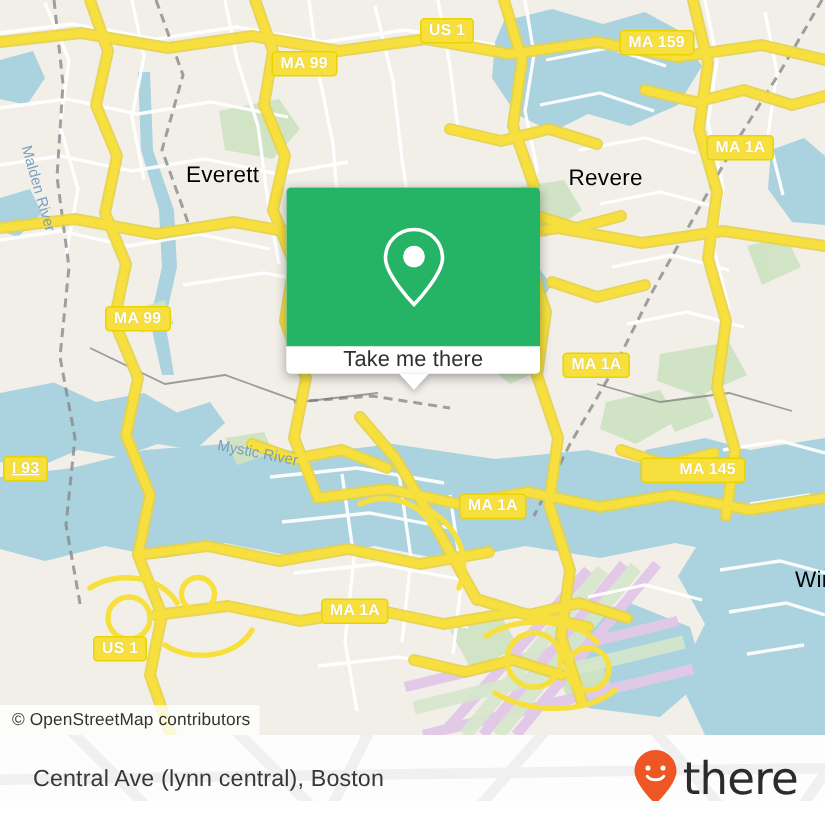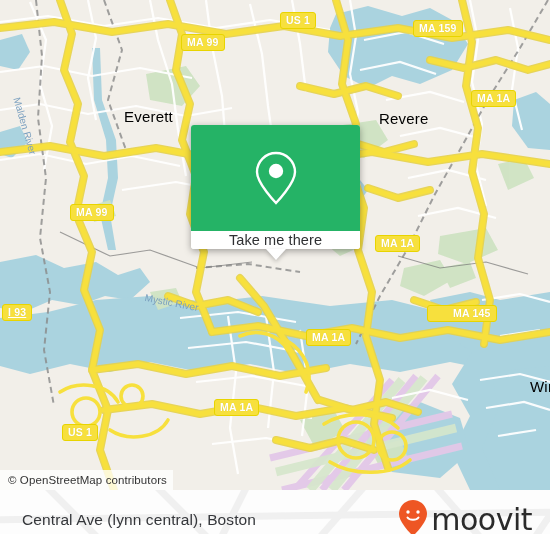--- a/index.html
+++ b/index.html
@@ -410,16 +410,16 @@
     <div id="brand">
       <span style="display:inline-block; margin-right:3px;">
         <svg width="30" height="38" viewBox="0 0 30 38" xmlns="http://www.w3.org/2000/svg">
           <path d="M15,1 C7.3,1 1,7.3 1,15 C1,24 15,37 15,37 C15,37 29,24 29,15
                    C29,7.3 22.7,1 15,1 Z" fill="#ee5624"></path>
           <circle cx="10" cy="13" r="1.7" fill="#ffffff"></circle>
           <circle cx="20" cy="13" r="1.7" fill="#ffffff"></circle>
           <path d="M9.5,18.5 C11.5,21.6 18.5,21.6 20.5,18.5" fill="none" stroke="#ffffff" stroke-width="2" stroke-linecap="round"></path>
         </svg>
       </span>
-      <span id="brand-word">moovit</span>
+      <span id="brand-word">there</span>
     </div>
   </div>
 </div>
 
 </body></html>

